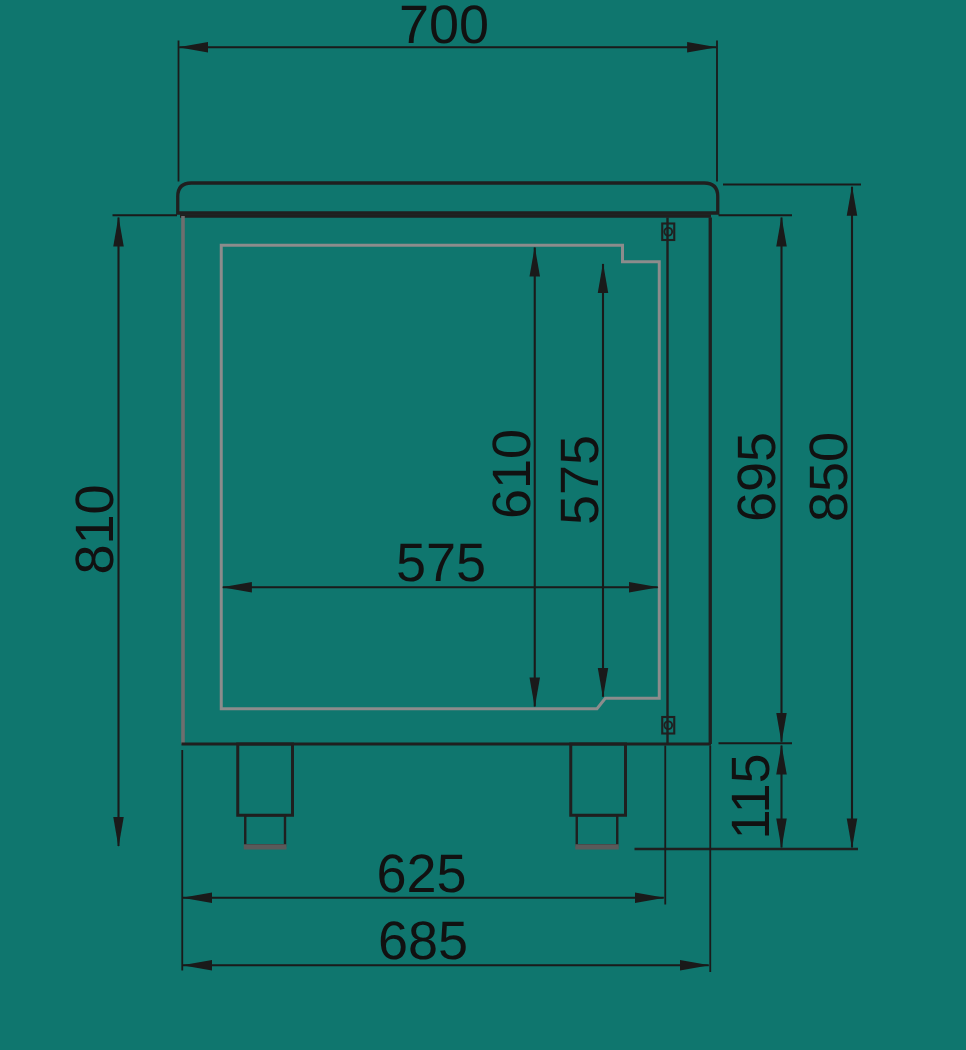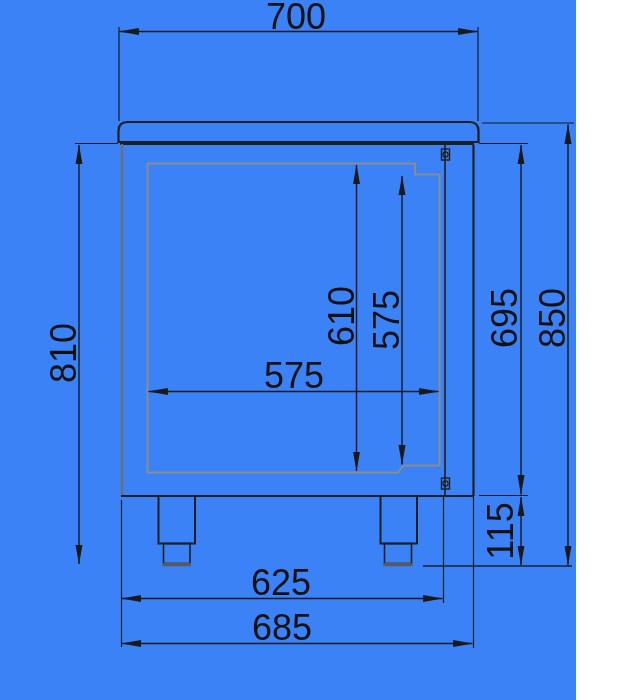--- a/index.html
+++ b/index.html
@@ -2,23 +2,23 @@
 <html><head>
 <meta charset="utf-8">
 <style>
   html, body {
     margin: 0;
     padding: 0;
     background: #ffffff;
   }
   .sheet {
     position: relative;
-    width: 576px;
+    width: 644px;
     height: 700px;
-    background: #3b82f6;
+    background: #0f766e;
     overflow: hidden;
   }
   svg {
     display: block;
     font-family: "Liberation Sans", sans-serif;
   }
   .dim-label {
     font-size: 36px;
     fill: #111111;
     font-family: "Liberation Sans", sans-serif;

